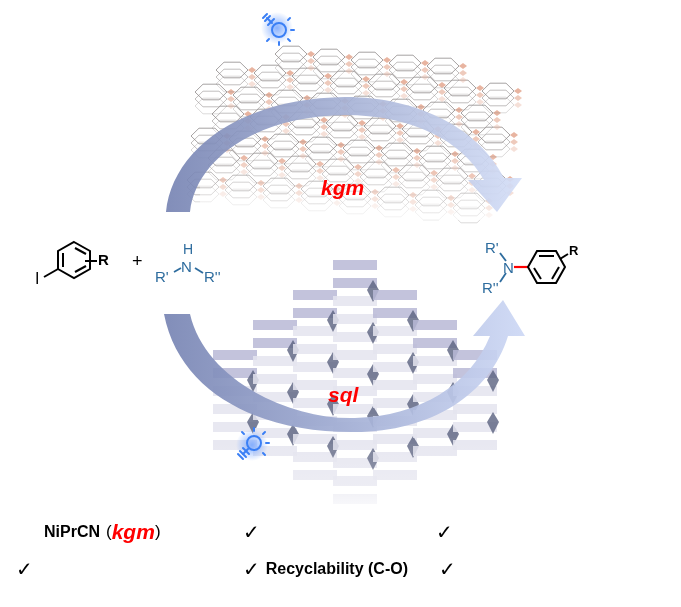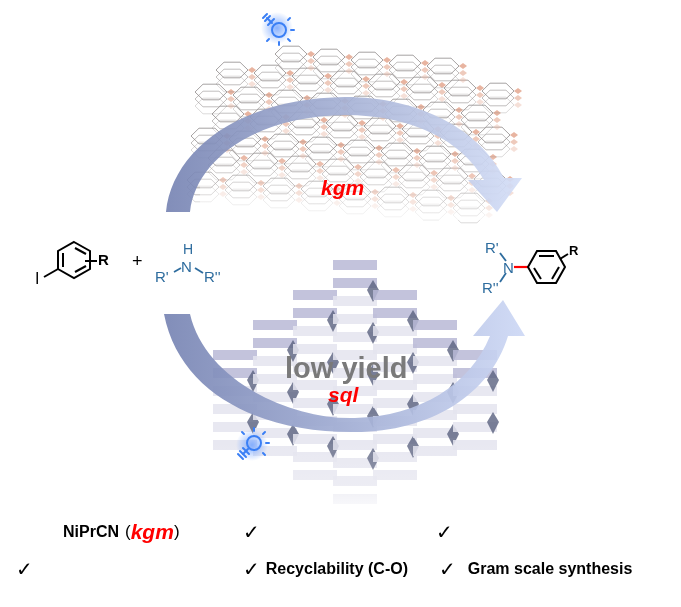--- a/index.html
+++ b/index.html
@@ -539,24 +539,23 @@
   <span class="lbl chem-blue" style="left:181px;top:258px;font-size:15px;">N</span>
   <span class="lbl chem-blue" style="left:155px;top:268px;font-size:15px;">R'</span>
   <span class="lbl chem-blue" style="left:204px;top:268px;font-size:15px;">R''</span>
 
   <span class="lbl chem-blue" style="left:485px;top:239px;font-size:15px;">R'</span>
   <span class="lbl chem-blue" style="left:503px;top:259px;font-size:15px;">N</span>
   <span class="lbl chem-blue" style="left:482px;top:279px;font-size:15px;">R''</span>
   <span class="lbl chem-blk" style="left:569px;top:243px;font-size:13px;font-weight:bold;">R</span>
 
   <span class="lbl topo" style="left:321px;top:176px;">kgm</span>
-  <span class="lbl yield-low" style="left:285px;top:352px;">low yield</span>
   <span class="lbl topo" style="left:328px;top:383px;">sql</span>
 
-  <div class="lbl feat" style="left:63px;top:520px;">
+  <div class="lbl feat" style="left:44px;top:520px;">
     <span>NiPrCN</span>
     <span class="paren" style="margin-left:6px">(</span>
     <span class="kgm-inline">kgm</span>
     <span class="paren">)</span>
   </div>
 
   <div class="lbl feat" style="left:243px;top:520px;">
     <span class="check">✓</span>
   </div>
   <div class="lbl feat" style="left:436px;top:520px;">
@@ -564,15 +563,14 @@
   </div>
   <div class="lbl feat" style="left:16px;top:557px;">
     <span class="check" style="margin-right:3px">✓</span>
   </div>
   <div class="lbl feat" style="left:243px;top:557px;">
     <span class="check">✓</span>
     <span>Recyclability (C-O)</span>
   </div>
   <div class="lbl feat" style="left:439px;top:557px;">
     <span class="check" style="margin-right:12px">✓</span>
-    <span>Gram scale synthesis</span>
   </div>
 </div>
 
 </body></html>

